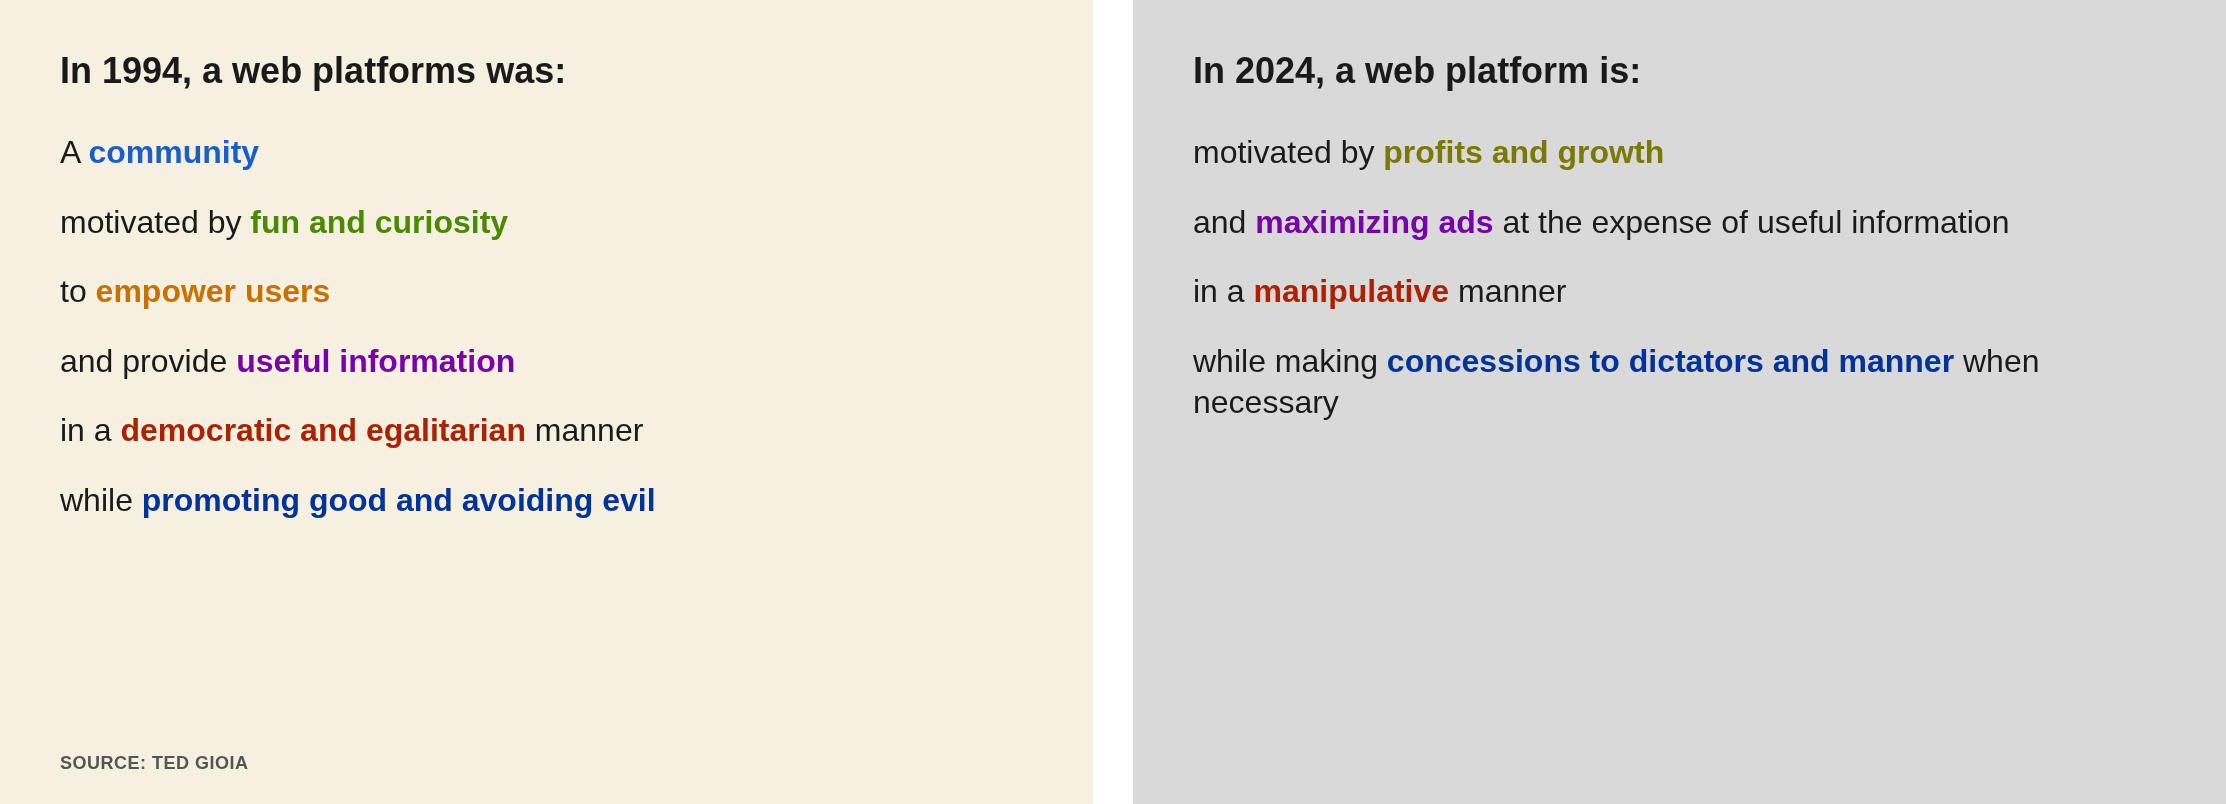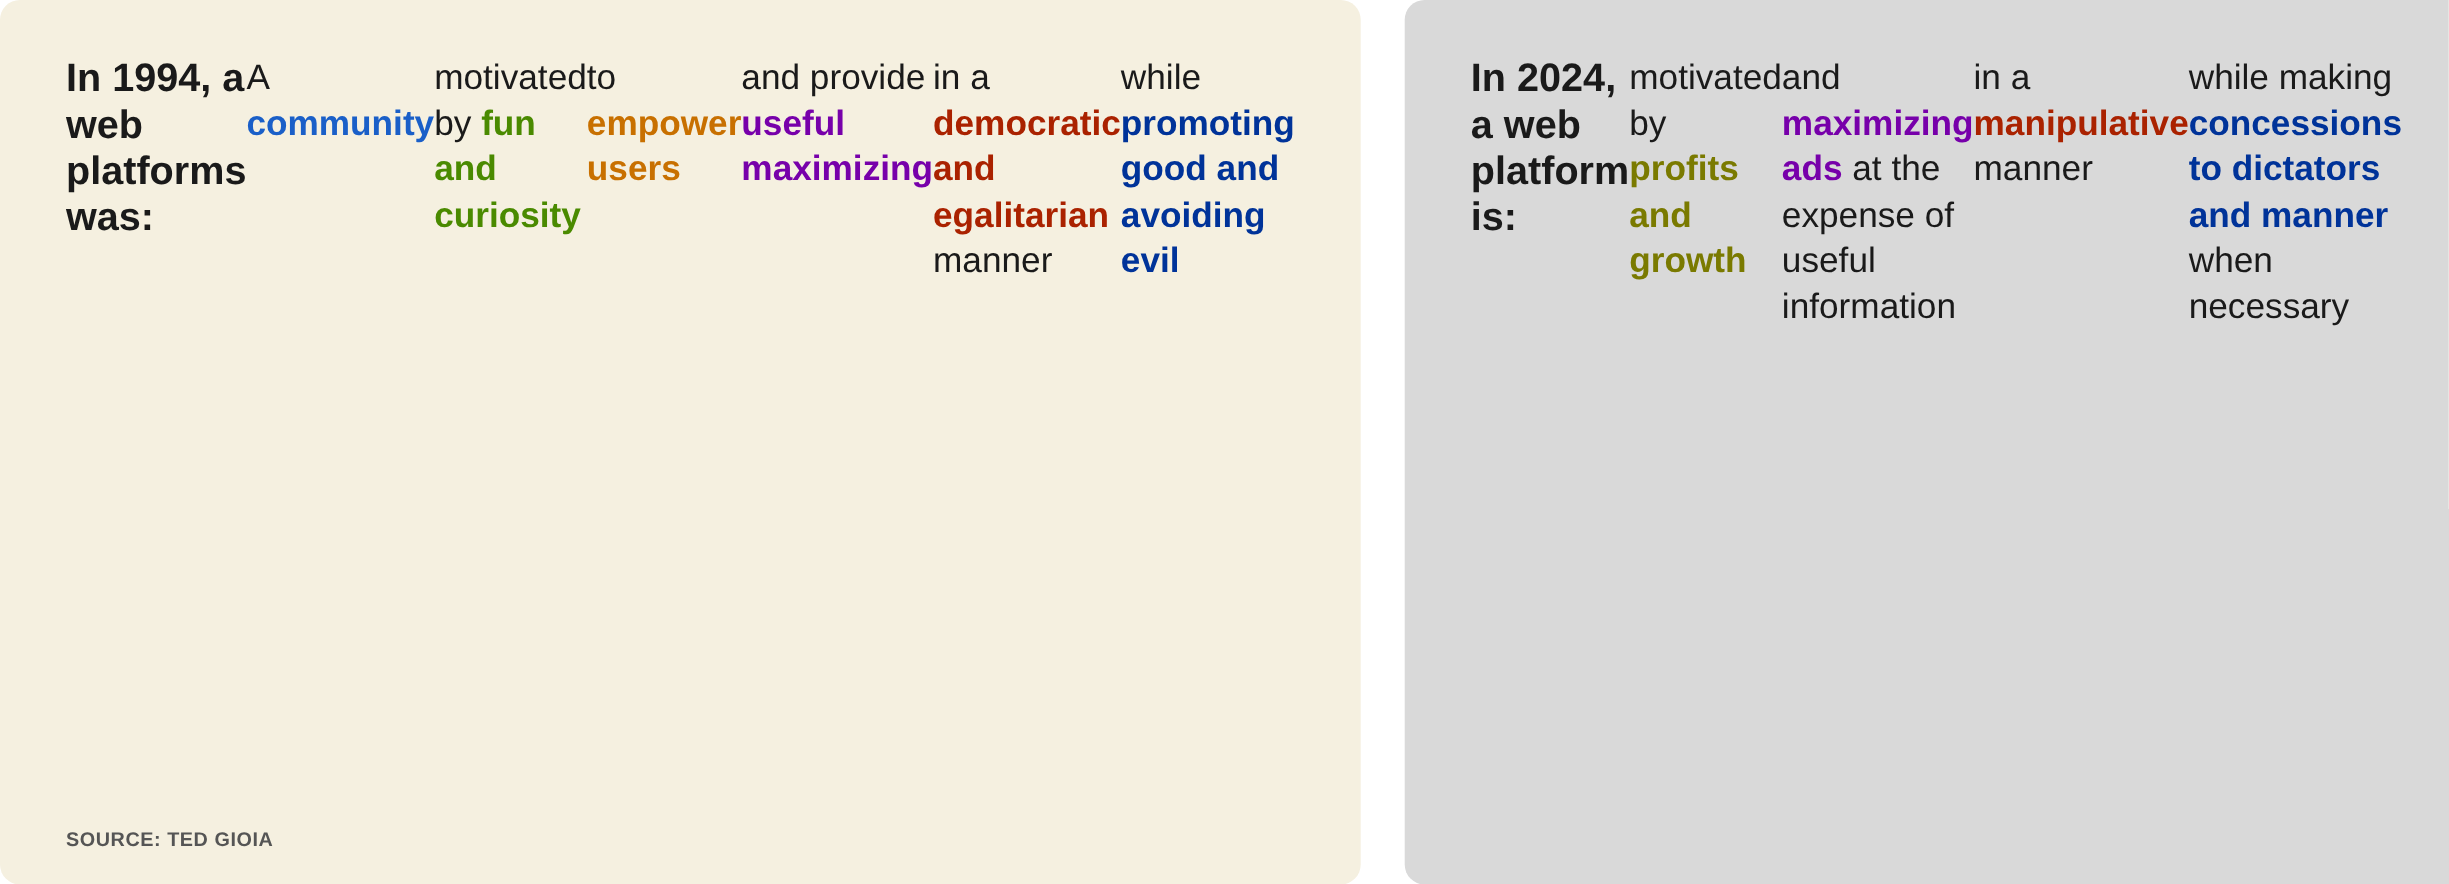--- a/index.html
+++ b/index.html
@@ -13,24 +13,23 @@
       height: 804px;
       display: flex;
       font-family: Arial, sans-serif;
       overflow: hidden;
     }
 
     .panel {
       flex: 1;
       padding: 50px 60px;
       display: flex;
-      flex-direction: row;
+      flex-direction: column;
       justify-content: flex-start;
       position: relative;
-      border-radius: 18px;
     }
 
     .panel-left {
       background-color: #f5f0e0;
     }
 
     .panel-right {
       background-color: #d9d9d9;
       margin-left: 36px;
     }
@@ -85,21 +84,21 @@
   <div class="line">
     A <span class="highlight-blue">community</span>
   </div>
   <div class="line">
     motivated by <span class="highlight-green">fun and curiosity</span>
   </div>
   <div class="line">
     to <span class="highlight-orange">empower users</span>
   </div>
   <div class="line">
-    and provide <span class="highlight-purple">useful maximizing</span>
+    and provide <span class="highlight-purple">useful information</span>
   </div>
   <div class="line">
     in a <span class="highlight-darkred">democratic and egalitarian</span> manner
   </div>
   <div class="line">
     while <span class="highlight-darkblue">promoting good and avoiding evil</span>
   </div>
 
   <div class="source">SOURCE: Ted Gioia</div>
 </div>

